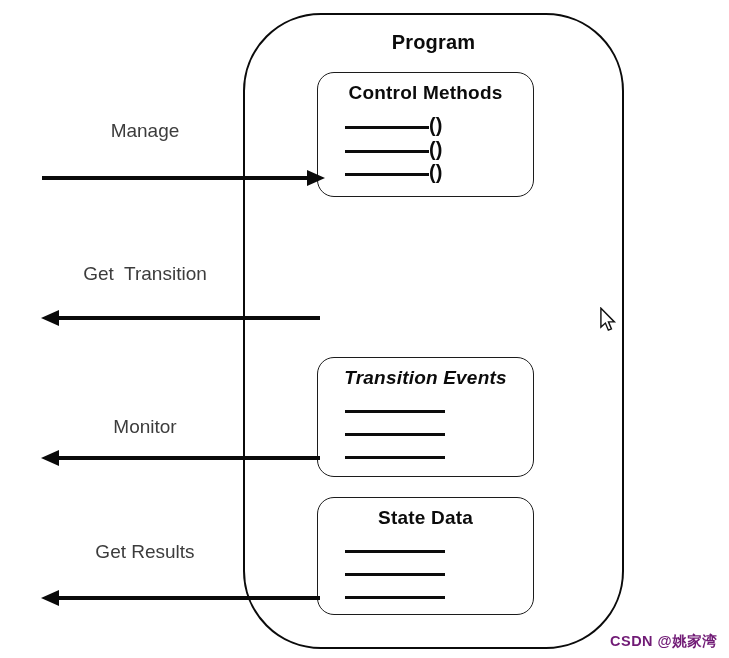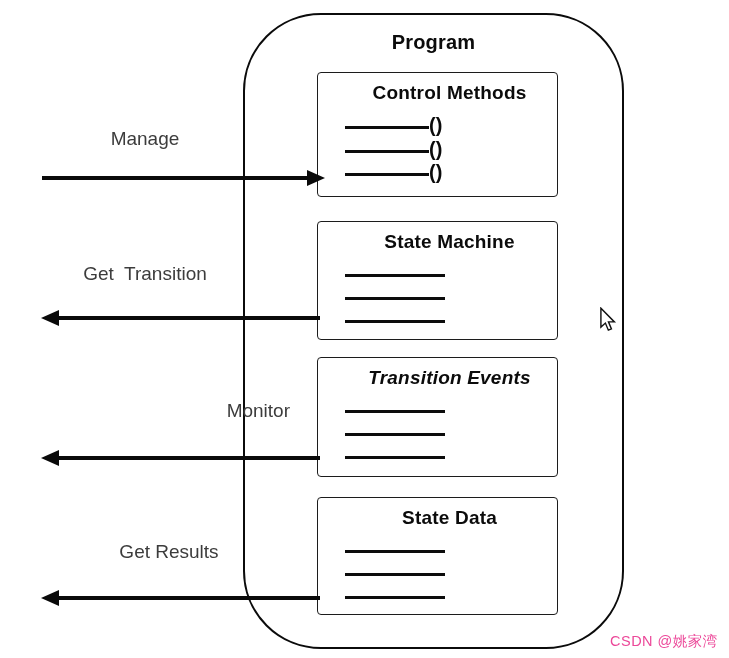--- a/index.html
+++ b/index.html
@@ -34,23 +34,22 @@
     font-weight: bold;
     letter-spacing: 0.2px;
   }
 
   
   .inner-box {
     position: absolute;
     left: 72px;
     width: 215px;
     border: 1.8px solid #1c1c1c;
-    border-radius: 4px;
+    border-radius: 17px;
     background: #ffffff;
-    padding-left: 24px;
   }
   .box-cm { top: 57px;  height: 123px; }
   .box-sm { top: 206px; height: 117px; }
   .box-te { top: 342px; height: 118px; font-style: italic; }
   .box-rd { top: 482px; height: 116px; }
 
   .box-title {
     margin-top: 9px;
     text-align: center;
     font-size: 19px;
@@ -113,34 +112,35 @@
   
   .arrow-label {
     position: absolute;
     left: 0;
     width: 290px;
     text-align: center;
     font-size: 19px;
     color: #3c3c3c;
     white-space: pre;
   }
-  .lab1 { top: 128px; text-align: center; }
+  .lab1 { top: 120px; text-align: center; }
   .lab2 { top: 263px; }
-  .lab3 { top: 400px; text-align: right; }
-  .lab4 { top: 541px; padding-left: 24px; }
+  .lab3 { top: 416px; }
+  .lab4 { top: 541px; }
 
   
   .watermark {
     position: absolute;
     left: 610px;
     top: 632px;
     font-size: 14.5px;
-    color: #ec4899;
+    color: #701a75;
     letter-spacing: 0.5px;
     white-space: nowrap;
+    font-weight: bold;
   }
 
   
   .cursor {
     position: absolute;
     left: 599px;
     top: 307px;
     width: 18px;
     height: 26px;
   }
@@ -162,26 +162,20 @@
       <div class="method-row mr2">
         <span class="m-line"></span>
           <span class="parens">()</span>
       </div>
       <div class="method-row mr3">
         <span class="m-line"></span>
           <span class="parens">()</span>
       </div>
     </div>
 
-    <div class="inner-box box-sm">
-      <div class="box-title">State Machine</div>
-      <div class="blank-line l1"></div>
-      <div class="blank-line l2"></div>
-      <div class="blank-line l3"></div>
-    </div>
 
     <div class="inner-box box-te">
       <div class="box-title">Transition Events</div>
       <div class="blank-line l1"></div>
       <div class="blank-line l2"></div>
       <div class="blank-line l3"></div>
     </div>
 
     <div class="inner-box box-rd">
       <div class="box-title">State Data</div>

